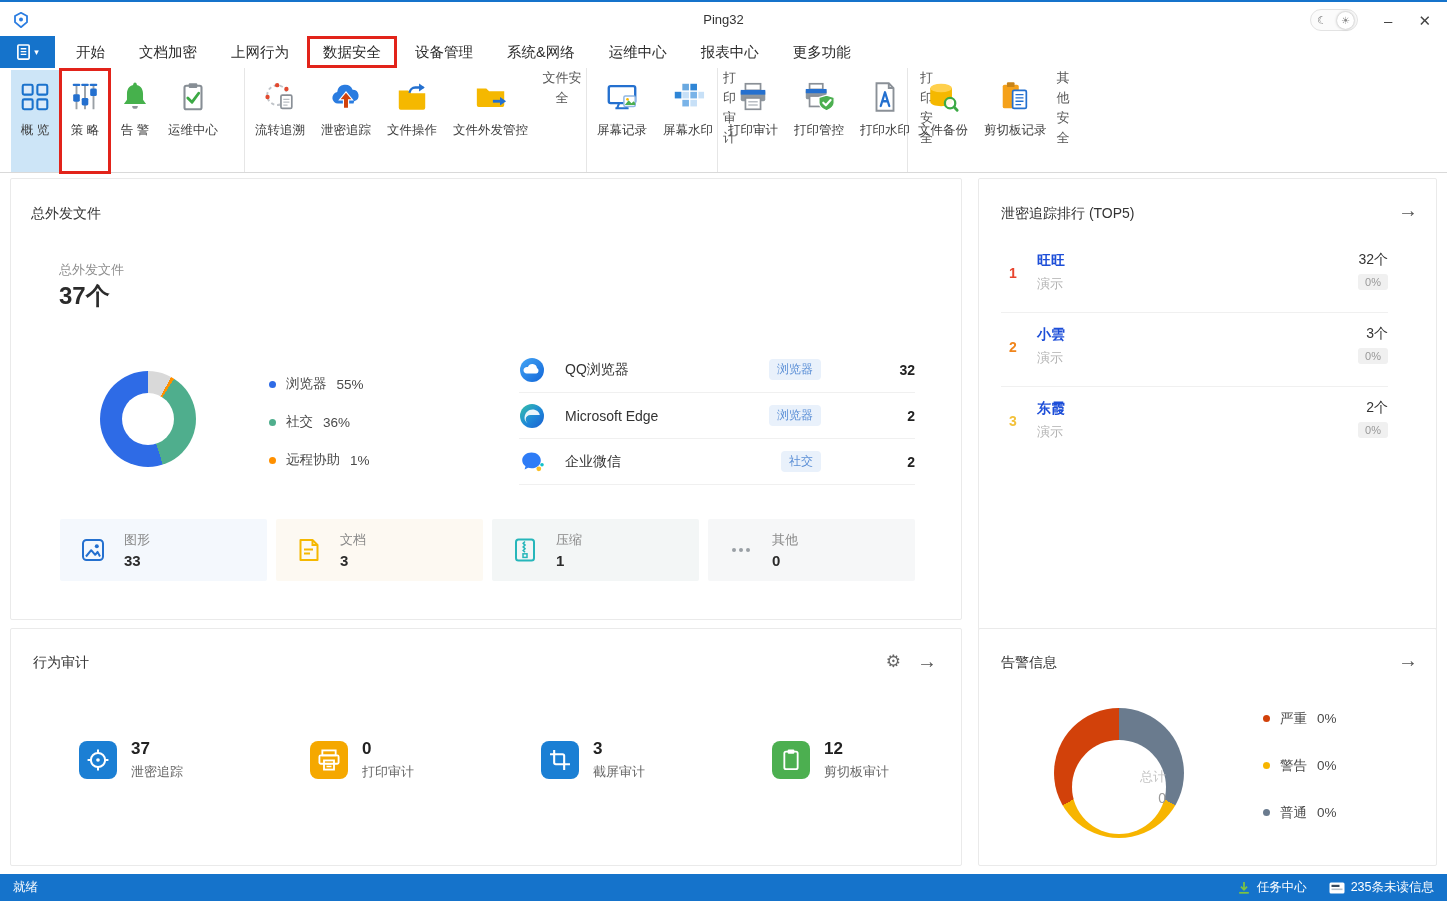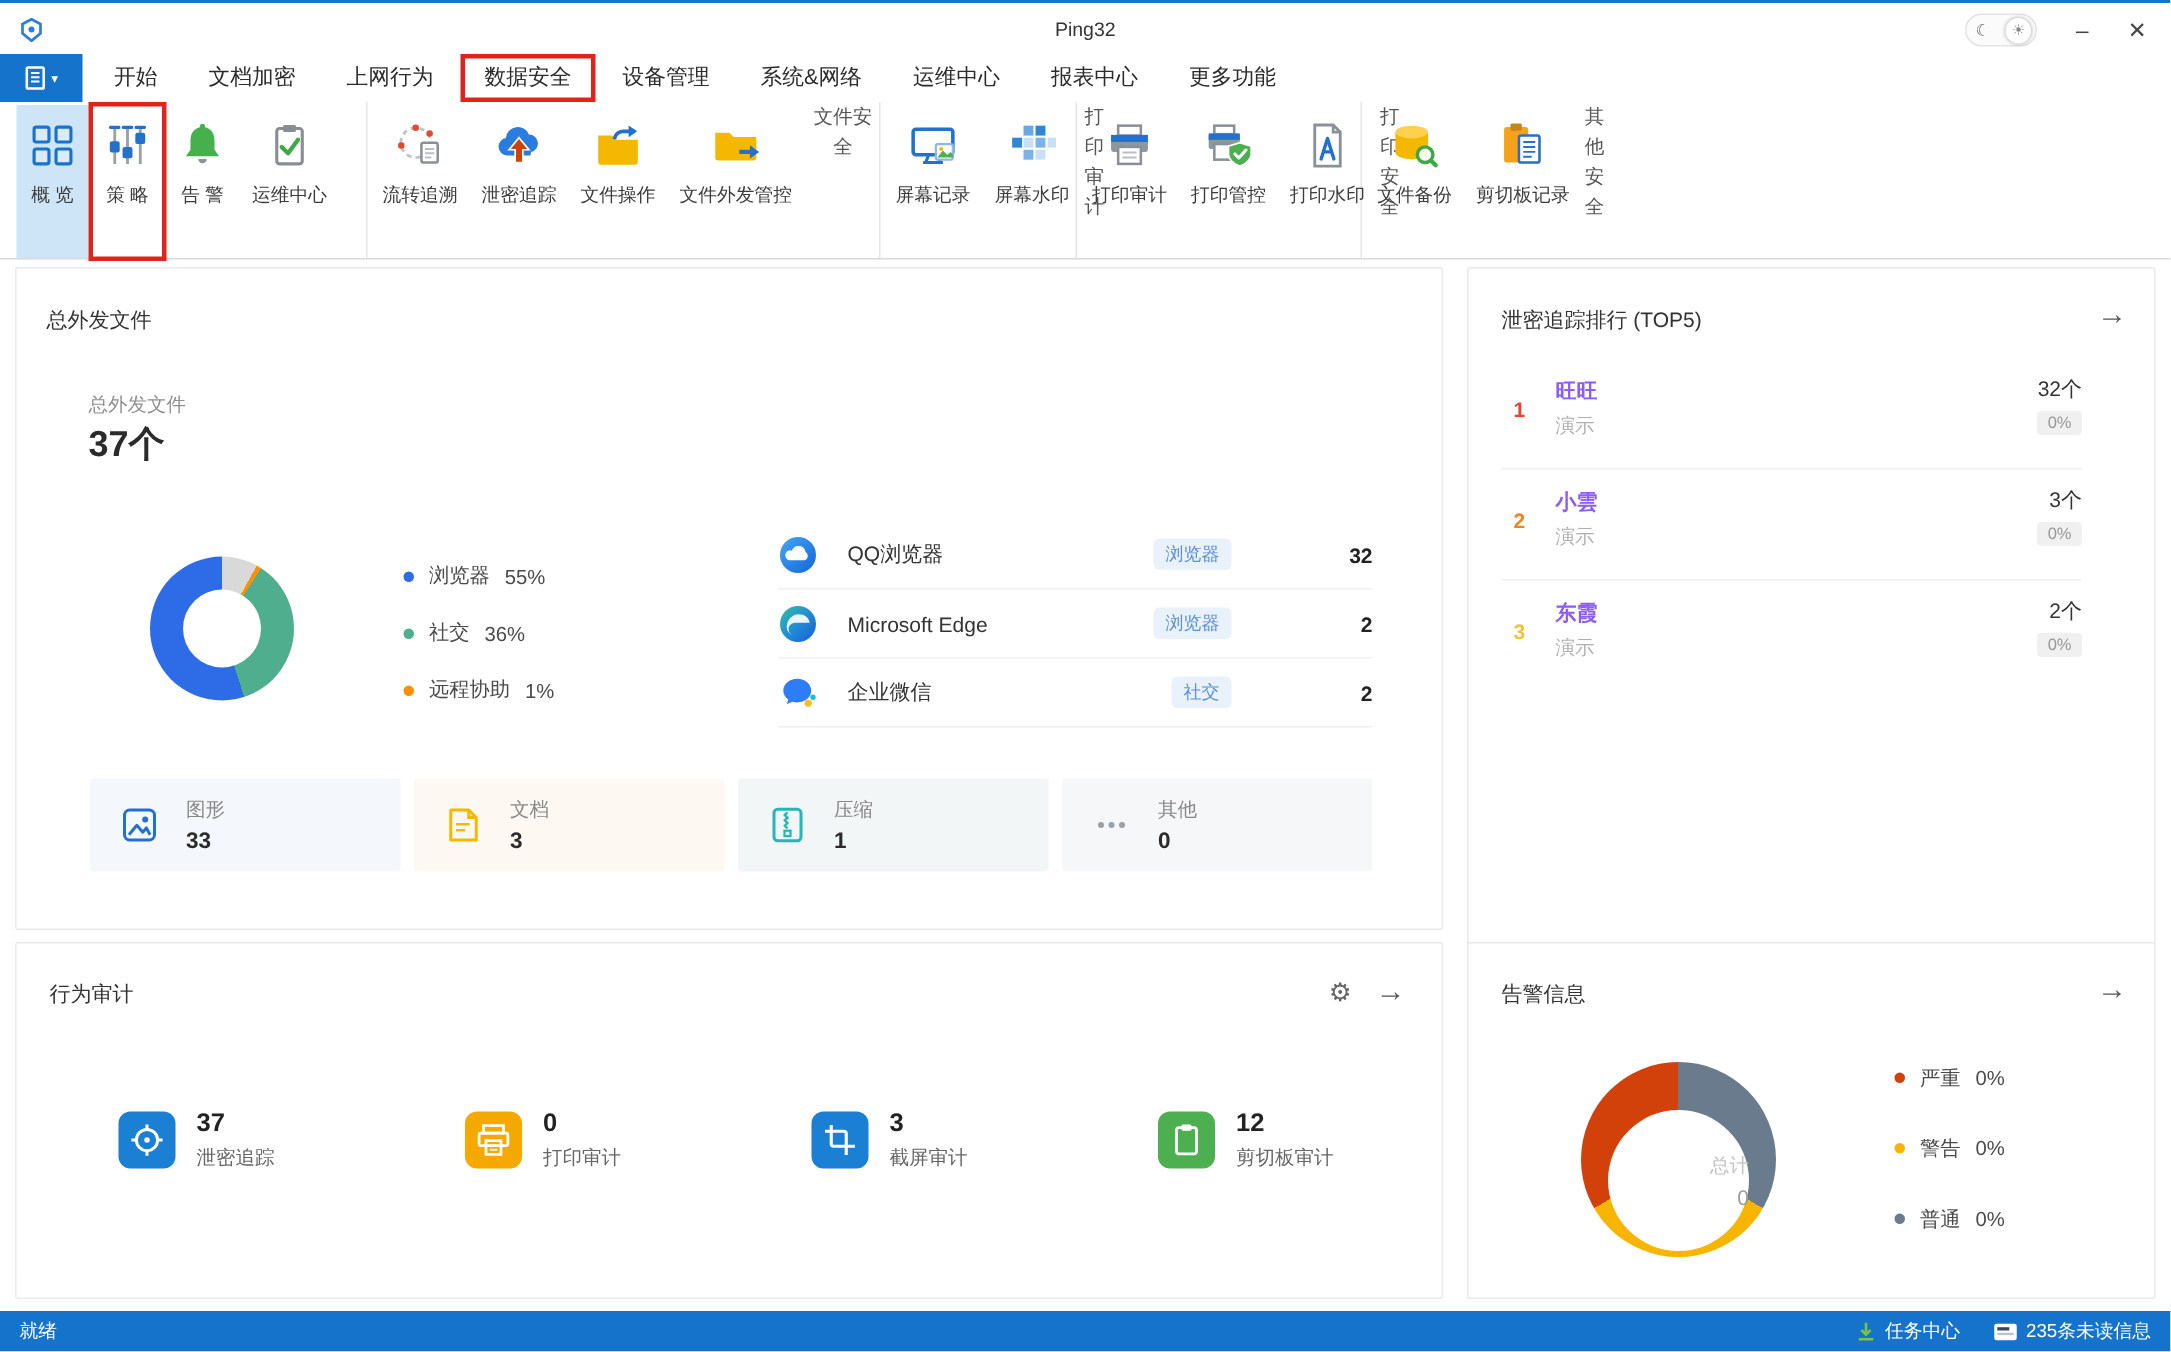--- a/index.html
+++ b/index.html
@@ -59,21 +59,21 @@
   .appcount{width:36px;text-align:right;font-size:14px;font-weight:bold;color:#222;}
   .cards{position:absolute;left:49px;top:340px;width:855px;display:flex;gap:9px;}
   .card{flex:1;height:62px;display:flex;align-items:center;padding-left:20px;gap:18px;border-radius:2px;}
   .card .cl{font-size:13px;color:#888;}
   .card .cv{font-size:15px;font-weight:bold;color:#2b2b2b;margin-top:3px;}
   
   .rankrows{position:absolute;left:22px;right:48px;top:60px;}
   .rankrow{height:73px;position:relative;border-bottom:1px solid #f0f0f0;cursor:pointer;}
   .rankrow:last-child{border-bottom:none;}
   .rk{position:absolute;left:8px;top:26px;font-size:14px;font-weight:bold;}
-  .rname{position:absolute;left:36px;top:13px;font-size:14px;font-weight:bold;color:#8b5cf6;}
+  .rname{position:absolute;left:36px;top:13px;font-size:14px;font-weight:bold;color:#1d4ed8;}
   .rdept{position:absolute;left:36px;top:36px;font-size:13px;color:#b0b0b0;}
   .rcount{position:absolute;right:0;top:12px;font-size:14px;color:#333;}
   .rpill{position:absolute;right:0;top:35px;font-size:11px;color:#999;background:#f0f0f0;border-radius:3px;padding:2px 7px;}
   
   .aud-item{position:absolute;top:110px;display:flex;align-items:center;gap:14px;cursor:pointer;}
   .aud-ic{width:38px;height:38px;border-radius:8px;display:flex;align-items:center;justify-content:center;flex:none;}
   .aud-num{font-size:17px;font-weight:bold;color:#222;}
   .aud-lbl{font-size:13px;color:#666;margin-top:4px;}
   
   .donut2{position:absolute;left:75px;top:79px;width:130px;height:130px;border-radius:50%;

